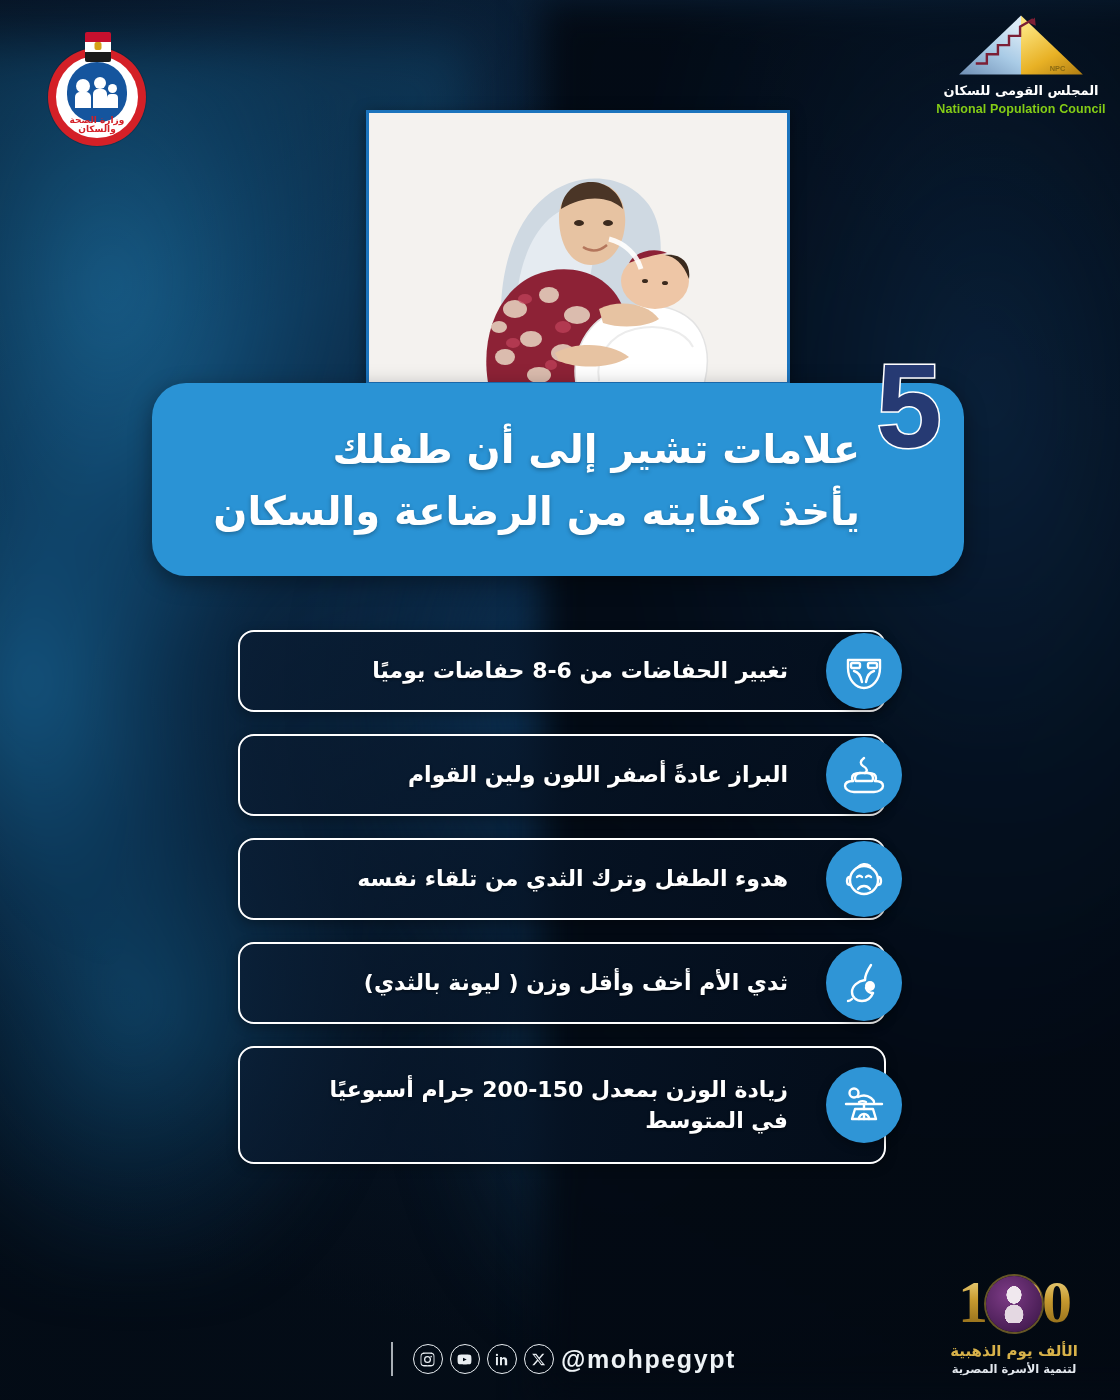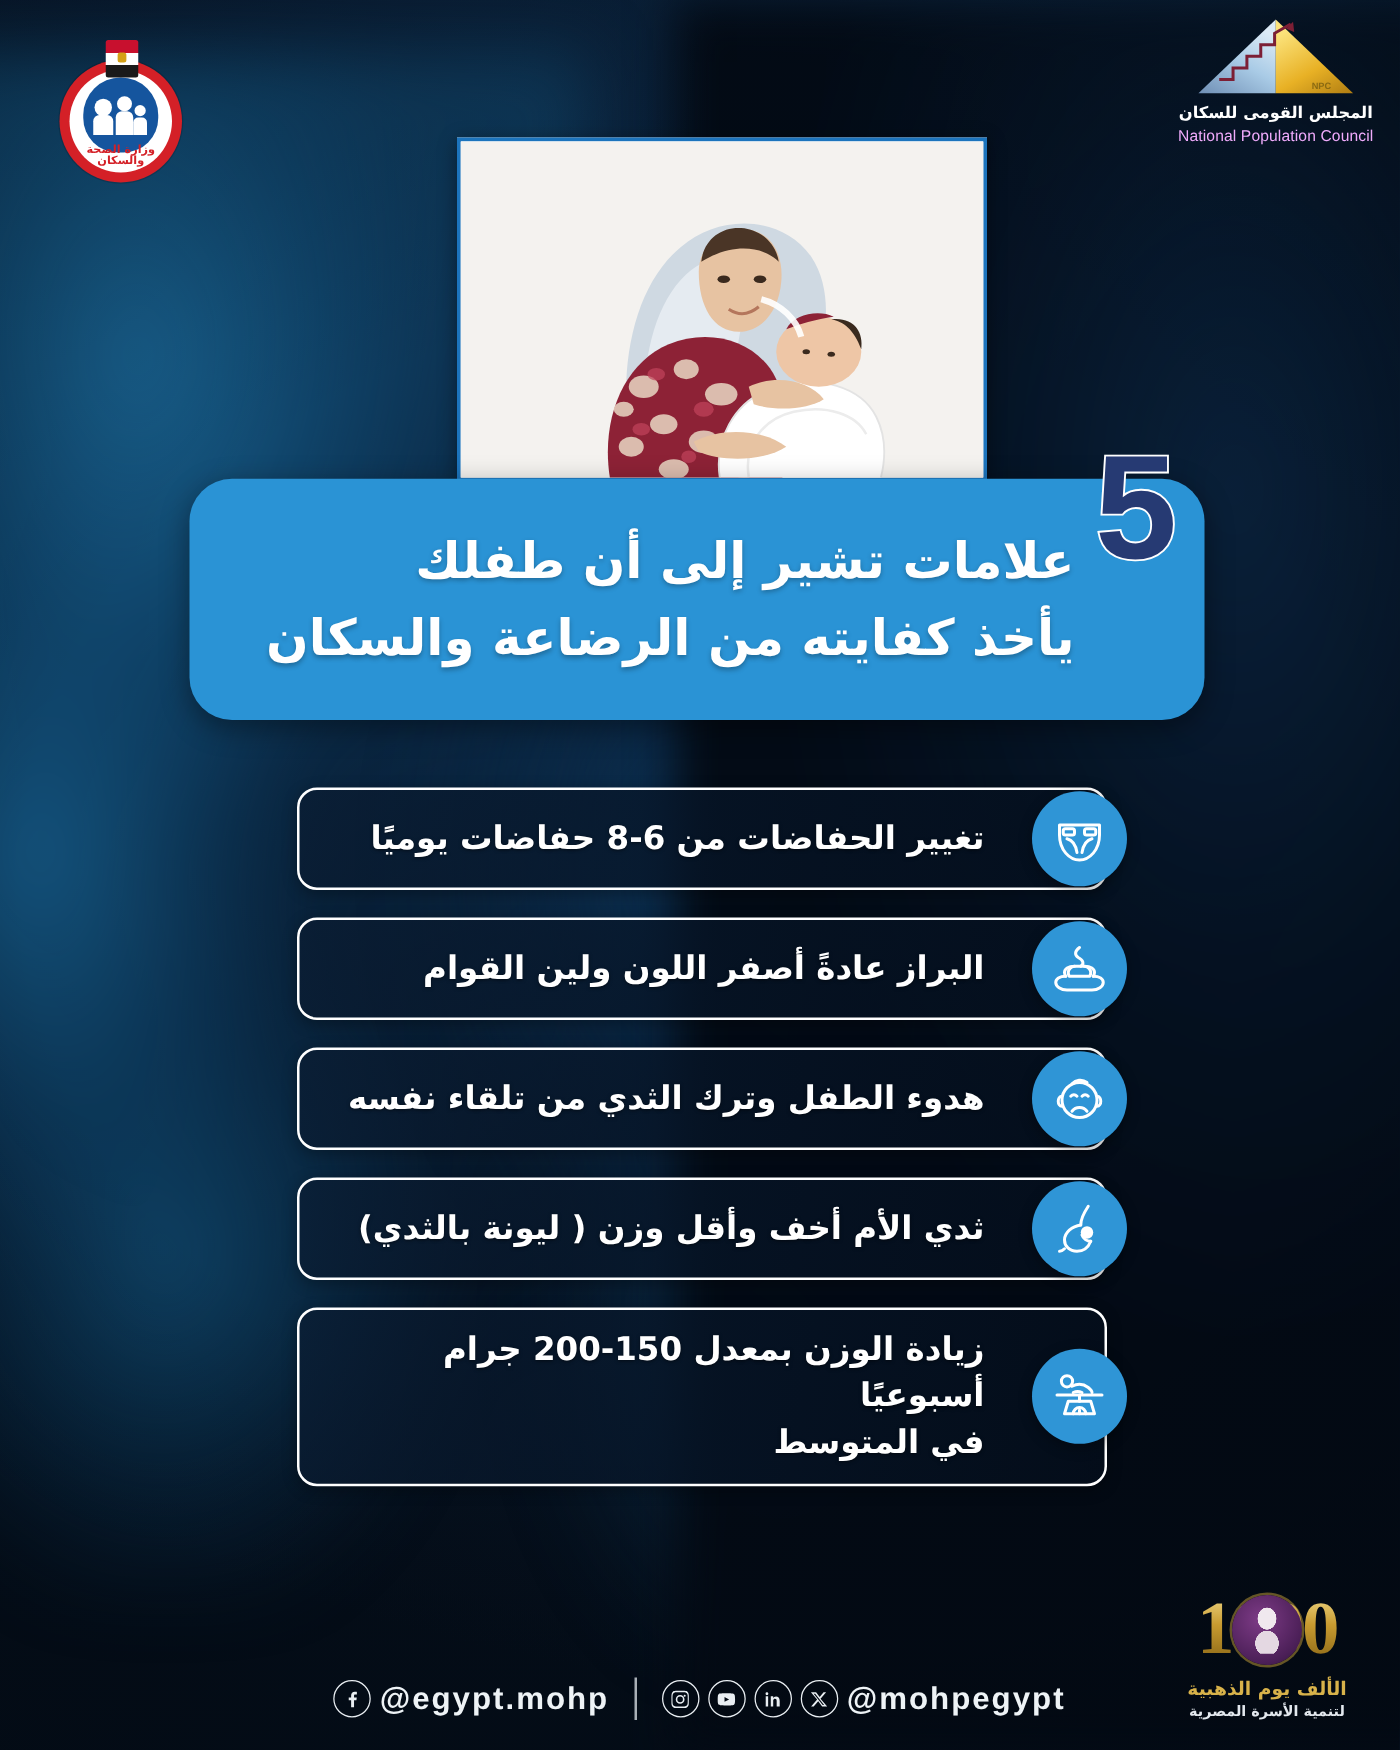--- a/index.html
+++ b/index.html
@@ -111,21 +111,21 @@
     position:absolute; right:14px; top:10px;
     width:170px; height:112px;
     text-align:center;
   }
   .npc-txt-ar{
     position:absolute; left:0; right:0; bottom:24px;
     color:#ffffff; font-size:13px; font-weight:700;
   }
   .npc-txt-en{
     position:absolute; left:0; right:0; bottom:6px;
-    color:#f0abfc; font-size:12.5px; font-weight:400;
+    color:#84cc16; font-size:12.5px; font-weight:700;
     font-family:"Liberation Sans", sans-serif;
     letter-spacing:.1px;
   }
 
   
   .photo-frame{
     position:absolute; left:366px; top:110px;
     width:424px; height:275px;
     background:#fff;
     border:3px solid #1c74bd;
@@ -183,21 +183,21 @@
     border:2px solid #ffffff;
     border-radius:16px;
     background:linear-gradient(100deg, rgba(10,28,50,.72) 0%, rgba(6,20,38,.78) 55%, rgba(4,14,28,.72) 100%);
     display:flex; align-items:center;
     padding:14px 96px 14px 26px;
     box-shadow:0 3px 12px rgba(0,0,0,.3);
   }
   .item-tall .item-box{ min-height:118px;justify-content:center; }
   .item-text{
     color:#ffffff;
-    font-size:26px; font-weight:700; line-height:1.42;
+    font-size:22px; font-weight:700; line-height:1.42;
     text-align:right; direction:rtl; width:100%;
     text-shadow:0 1px 3px rgba(0,0,0,.5);
   }
   .item-icon{
     position:absolute; right:-16px; top:50%;
     transform:translateY(-50%);
     width:76px; height:76px; border-radius:50%;
     background:#2f95d6;
     display:flex; align-items:center; justify-content:center;
     box-shadow:0 3px 10px rgba(0,0,0,.35);
@@ -471,28 +471,20 @@
           <path d="M15 28h18l3 10H12z"></path>
           <path d="M19 38a5 5 0 0110 0"></path>
           <path d="M24 38v-3"></path>
         </svg>
       </div>
     </div>
 
   </div>
 
   <div class="social">
-    <div class="s-group">
-      <span class="s-ico">
-        <svg viewBox="0 0 24 24">
-            <path d="M13.6 21v-8h2.7l.4-3.1h-3.1V7.9c0-.9.25-1.5 1.55-1.5h1.65V3.6c-.3 0-1.3-.1-2.45-.1-2.4 0-4.05 1.5-4.05 4.2v2.2H7.6V13h2.7v8h3.3z"></path>
-          </svg>
-      </span>
-      <span class="s-handle">@egypt.mohp</span>
-    </div>
 
     <span class="s-div"></span>
 
     <div class="s-group">
       <span class="s-ico">
         <svg viewBox="0 0 24 24">
             <path d="M12 2.2c3.2 0 3.6 0 4.85.07 1.17.05 1.8.25 2.23.41.56.22.96.48 1.38.9.42.42.68.82.9 1.38.16.42.36 1.06.41 2.23.06 1.25.07 1.63.07 4.81s-.01 3.56-.07 4.81c-.05 1.17-.25 1.8-.41 2.23-.22.56-.48.96-.9 1.38-.42.42-.82.68-1.38.9-.42.16-1.06.36-2.23.41-1.25.06-1.63.07-4.85.07s-3.6-.01-4.85-.07c-1.17-.05-1.8-.25-2.23-.41-.56-.22-.96-.48-1.38-.9-.42-.42-.68-.82-.9-1.38-.16-.42-.36-1.06-.41-2.23C2.21 15.56 2.2 15.18 2.2 12s.01-3.56.07-4.81c.05-1.17.25-1.8.41-2.23.22-.56.48-.96.9-1.38.42-.42.82-.68 1.38-.9.42-.16 1.06-.36 2.23-.41C8.44 2.21 8.82 2.2 12 2.2zm0 1.8c-3.13 0-3.5.01-4.73.07-.9.04-1.39.19-1.72.32-.43.17-.74.37-1.06.69-.32.32-.52.63-.69 1.06-.13.33-.28.82-.32 1.72C3.42 8.9 3.4 9.27 3.4 12s.02 3.1.08 4.14c.04.9.19 1.39.32 1.72.17.43.37.74.69 1.06.32.32.63.52 1.06.69.33.13.82.28 1.72.32 1.04.06 1.41.08 4.73.08s3.69-.02 4.73-.08c.9-.04 1.39-.19 1.72-.32.43-.17.74-.37 1.06-.69.32-.32.52-.63.69-1.06.13-.33.28-.82.32-1.72.06-1.04.08-1.41.08-4.14s-.02-3.1-.08-4.14c-.04-.9-.19-1.39-.32-1.72a2.85 2.85 0 00-.69-1.06 2.85 2.85 0 00-1.06-.69c-.33-.13-.82-.28-1.72-.32C15.69 4.01 15.32 4 12 4zm0 3.06A4.94 4.94 0 1112 17a4.94 4.94 0 010-9.88zm0 1.8a3.14 3.14 0 100 6.28 3.14 3.14 0 000-6.28zm5.15-2.1a1.15 1.15 0 110 2.3 1.15 1.15 0 010-2.3z"></path>
           </svg>
       </span>
       <span class="s-ico">

